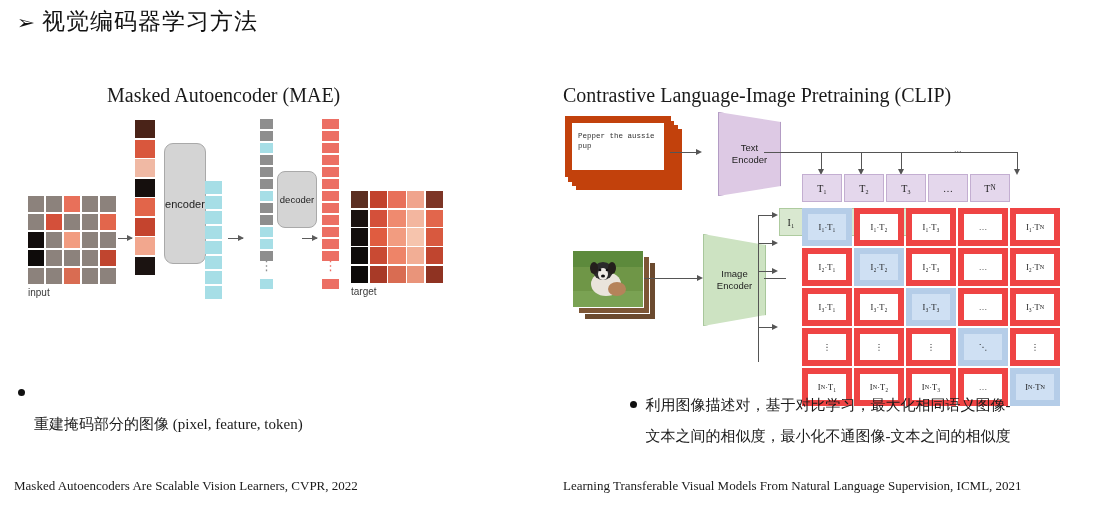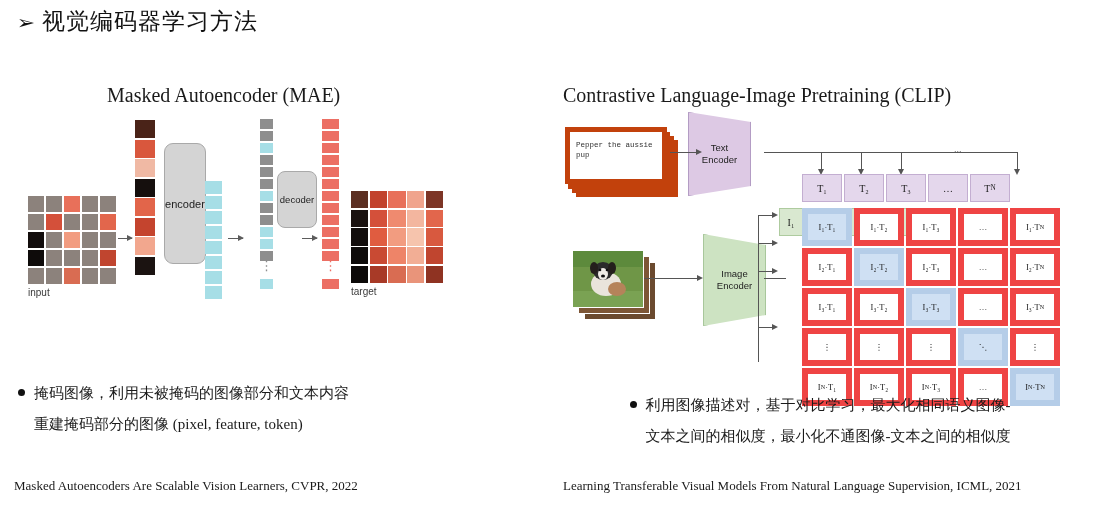--- a/index.html
+++ b/index.html
@@ -89,23 +89,22 @@
   }
   #mae-arrow-1{left:104px;top:120px;width:14px;}
   #mae-arrow-2{left:214px;top:120px;width:15px;}
   #mae-arrow-3{left:288px;top:120px;width:15px;}
 
   
   #clip-figure{left:560px;top:112px;width:500px;height:260px;}
 
   .cardstack{position:absolute;}
   .card{
-    position:absolute;background:#ffffff;border:5px solid #c2410c;
+    position:absolute;background:#ffffff;border:7px solid #c2410c;
     box-shadow:0 0 0 0 #fff;
-    margin-top:11px;
   }
   #clip-text-cards{left:5px;top:4px;width:105px;height:62px;}
   #clip-text-cards .card{width:92px;height:47px;}
   #clip-text-cards .c1{left:11px;top:13px;}
   #clip-text-cards .c2{left:7px;top:9px;}
   #clip-text-cards .c3{left:3px;top:5px;}
   #clip-text-cards .c4{left:0px;top:0px;}
   #clip-text-caption{
     position:absolute;left:6px;top:8px;width:80px;
     font-family:"Liberation Mono",monospace;font-size:7.5px;
@@ -117,21 +116,21 @@
   #clip-image-stack .ph1{left:14px;top:14px;background:#6b4a2f;}
   #clip-image-stack .ph2{left:8px;top:8px;background:#7d5636;}
   #clip-image-stack .ph3{left:2px;top:2px;}
 
   .encoder-trap{
     position:absolute;display:flex;align-items:center;justify-content:center;
     font-family:"Liberation Sans",sans-serif;font-size:9.5px;line-height:12px;
     text-align:center;color:#222;
   }
   #clip-text-encoder{
-    left:128px;top:0px;width:61px;height:82px;
+    left:158px;top:0px;width:61px;height:82px;
     background:#ddc9e4;border:1px solid #b39cc4;
     clip-path:polygon(0 0,100% 12%,100% 88%,0 100%);
   }
   #clip-image-encoder{
     left:143px;top:122px;width:61px;height:90px;
     background:#cde3c2;border:1px solid #a8c79b;
     clip-path:polygon(0 0,100% 12%,100% 88%,0 100%);
   }
 
   
@@ -445,21 +444,21 @@
         <div class="mcell">I<span class="sub">N</span>·T₁</div>
         <div class="mcell">I<span class="sub">N</span>·T₂</div>
         <div class="mcell">I<span class="sub">N</span>·T₃</div>
         <div class="mcell">…</div>
         <div class="mcell hl">I<span class="sub">N</span>·T<span class="sub">N</span></div>
       </div>
     </div>
 </div>
 
 <div class="bullet-block" id="mae-bullet">
-  <span class="bullet-dot"></span><span>掩码图像，利用未被掩码的图像部分和文本内容</span>
+  <span class="bullet-dot"></span>
   <span class="bullet-line2">重建掩码部分的图像 (pixel, feature, token)</span>
 </div>
 
 <div class="bullet-block" id="clip-bullet">
   <span class="bullet-dot"></span><span>利用图像描述对，基于对比学习，最大化相同语义图像-</span>
   <span class="bullet-line2">文本之间的相似度，最小化不通图像-文本之间的相似度</span>
 </div>
 
 <div class="citation" id="mae-citation">Masked Autoencoders Are Scalable Vision Learners, CVPR, 2022</div>
 <div class="citation" id="clip-citation">Learning Transferable Visual Models From Natural Language Supervision, ICML, 2021</div>

